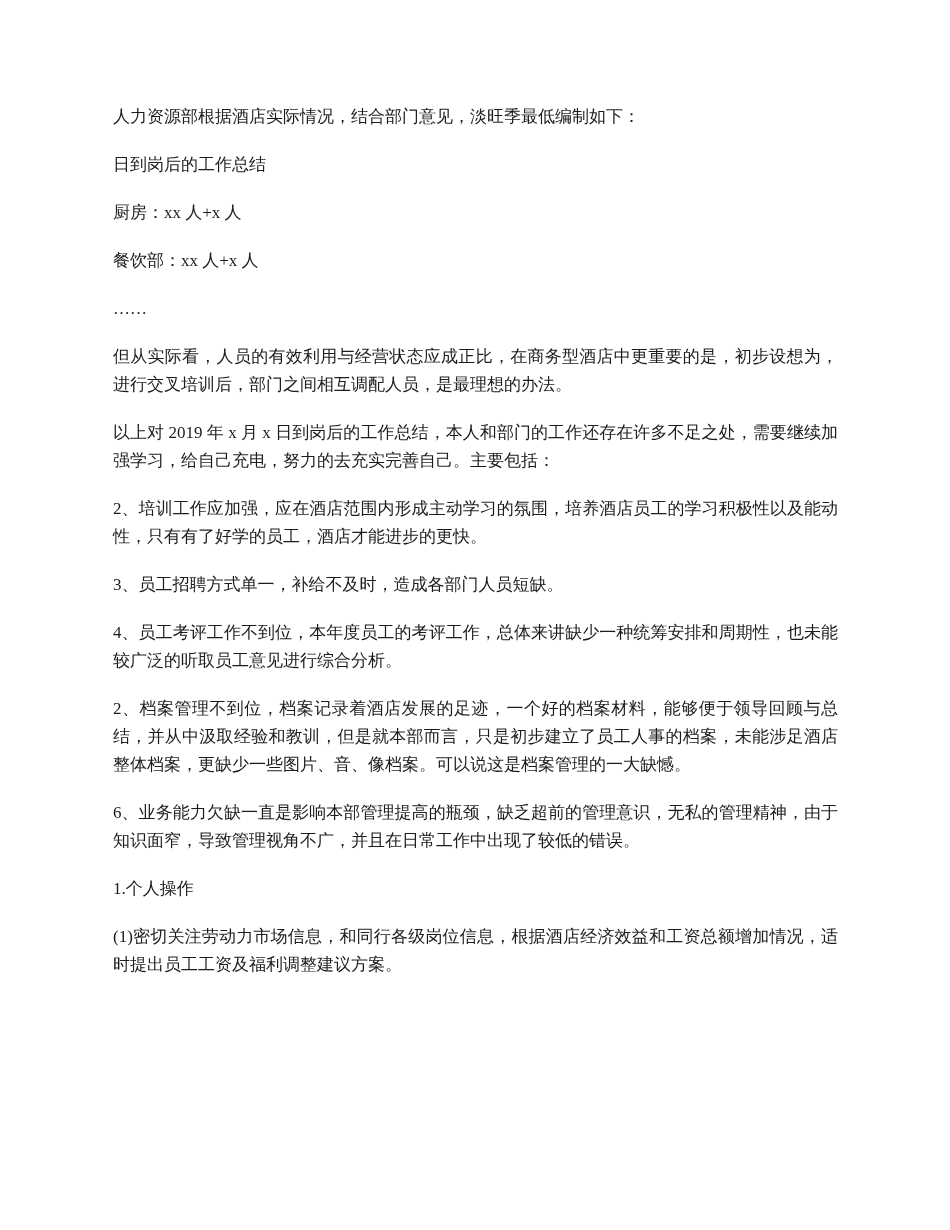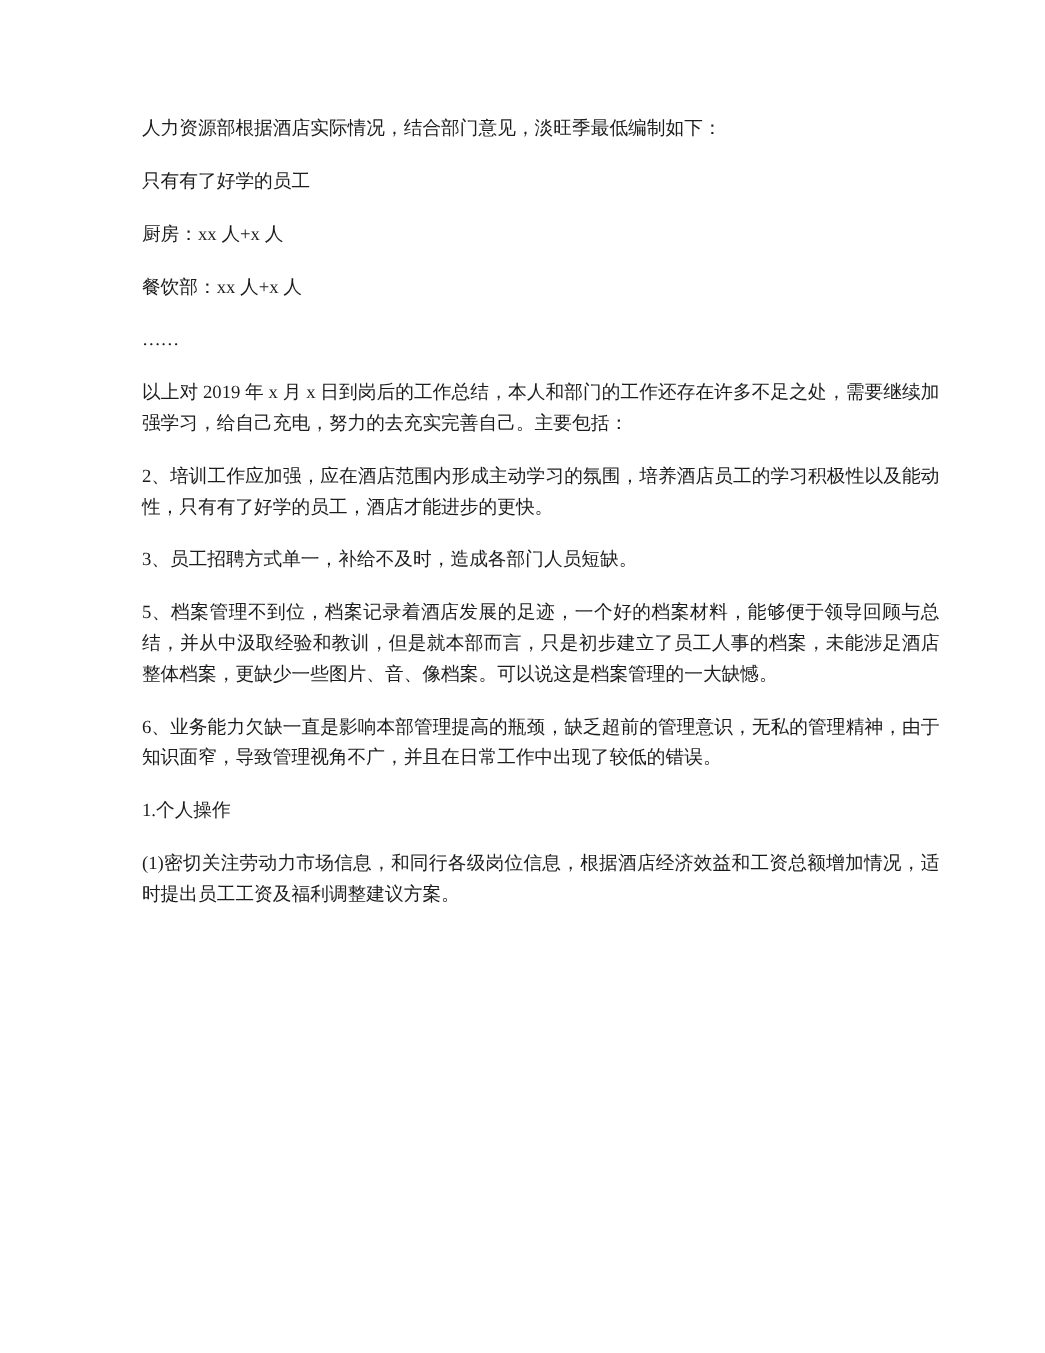--- a/index.html
+++ b/index.html
@@ -14,42 +14,44 @@
     font-family: "Liberation Serif", "DejaVu Serif", serif;
   }
   .document-page {
     box-sizing: border-box;
     width: 950px;
     height: 1230px;
     padding: 103px 112px 0 113px;
     background: #ffffff;
   }
   .doc-body p {
-    margin: 0 0 20px 16px;
+    margin: 0 0 20px 0;
     width: 725px;
     font-size: 17px;
     line-height: 28px;
     color: #1c1c1c;
     text-align: justify;
     text-justify: inter-ideograph;
     word-break: break-all;
   }
 </style>
 </head>
 <body>
 
 <div class="document-page">
   <div class="doc-body">
     <p>人力资源部根据酒店实际情况，结合部门意见，淡旺季最低编制如下：</p>
-    <p>只有有了好学的员工</p>
+    <p>日到岗后的工作总结</p>
     <p>厨房：xx 人+x 人</p>
     <p>餐饮部：xx 人+x 人</p>
     <p>……</p>
+    <p>但从实际看，人员的有效利用与经营状态应成正比，在商务型酒店中更重要的是，初步设想为，进行交叉培训后，部门之间相互调配人员，是最理想的办法。</p>
     <p>以上对 2019 年 x 月 x 日到岗后的工作总结，本人和部门的工作还存在许多不足之处，需要继续加强学习，给自己充电，努力的去充实完善自己。主要包括：</p>
     <p>2、培训工作应加强，应在酒店范围内形成主动学习的氛围，培养酒店员工的学习积极性以及能动性，只有有了好学的员工，酒店才能进步的更快。</p>
     <p>3、员工招聘方式单一，补给不及时，造成各部门人员短缺。</p>
-    <p>5、档案管理不到位，档案记录着酒店发展的足迹，一个好的档案材料，能够便于领导回顾与总结，并从中汲取经验和教训，但是就本部而言，只是初步建立了员工人事的档案，未能涉足酒店整体档案，更缺少一些图片、音、像档案。可以说这是档案管理的一大缺憾。</p>
+    <p>4、员工考评工作不到位，本年度员工的考评工作，总体来讲缺少一种统筹安排和周期性，也未能较广泛的听取员工意见进行综合分析。</p>
+    <p>2、档案管理不到位，档案记录着酒店发展的足迹，一个好的档案材料，能够便于领导回顾与总结，并从中汲取经验和教训，但是就本部而言，只是初步建立了员工人事的档案，未能涉足酒店整体档案，更缺少一些图片、音、像档案。可以说这是档案管理的一大缺憾。</p>
     <p>6、业务能力欠缺一直是影响本部管理提高的瓶颈，缺乏超前的管理意识，无私的管理精神，由于知识面窄，导致管理视角不广，并且在日常工作中出现了较低的错误。</p>
     <p>1.个人操作</p>
     <p>(1)密切关注劳动力市场信息，和同行各级岗位信息，根据酒店经济效益和工资总额增加情况，适时提出员工工资及福利调整建议方案。</p>
 
   </div>
 </div>
 
 </body></html>

